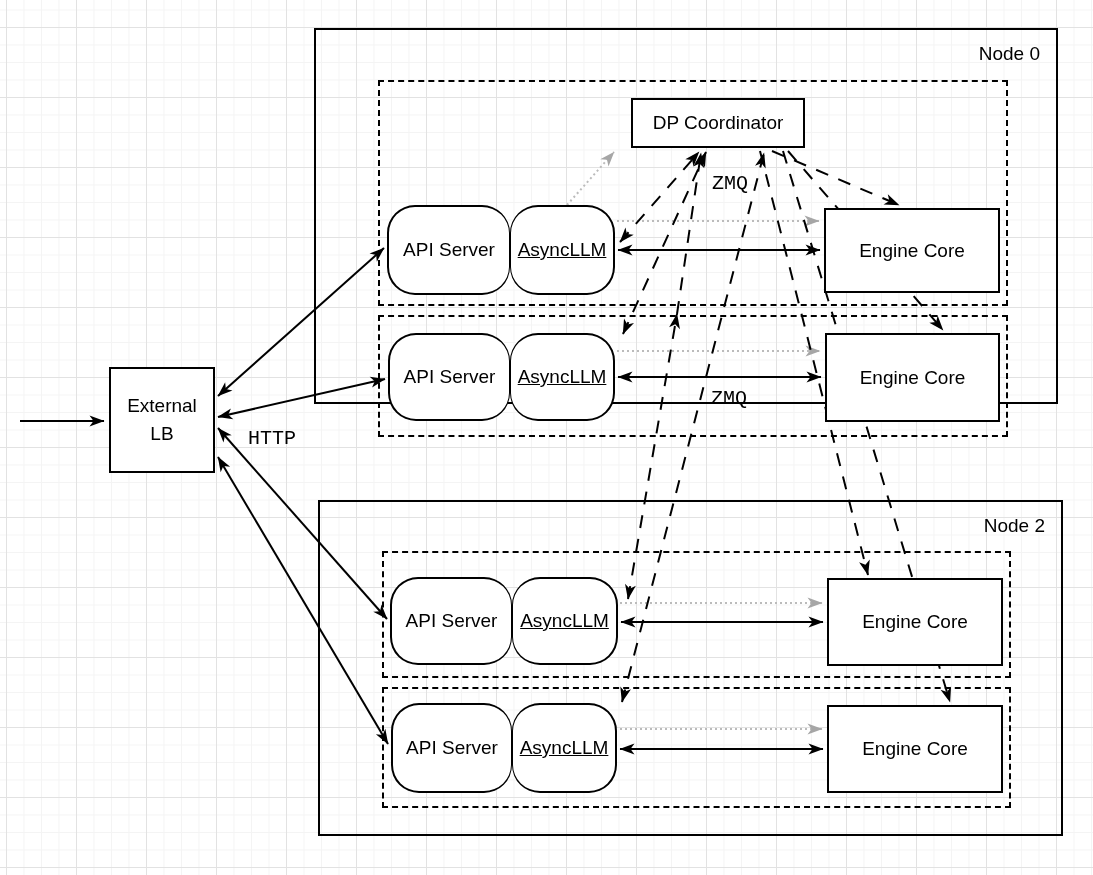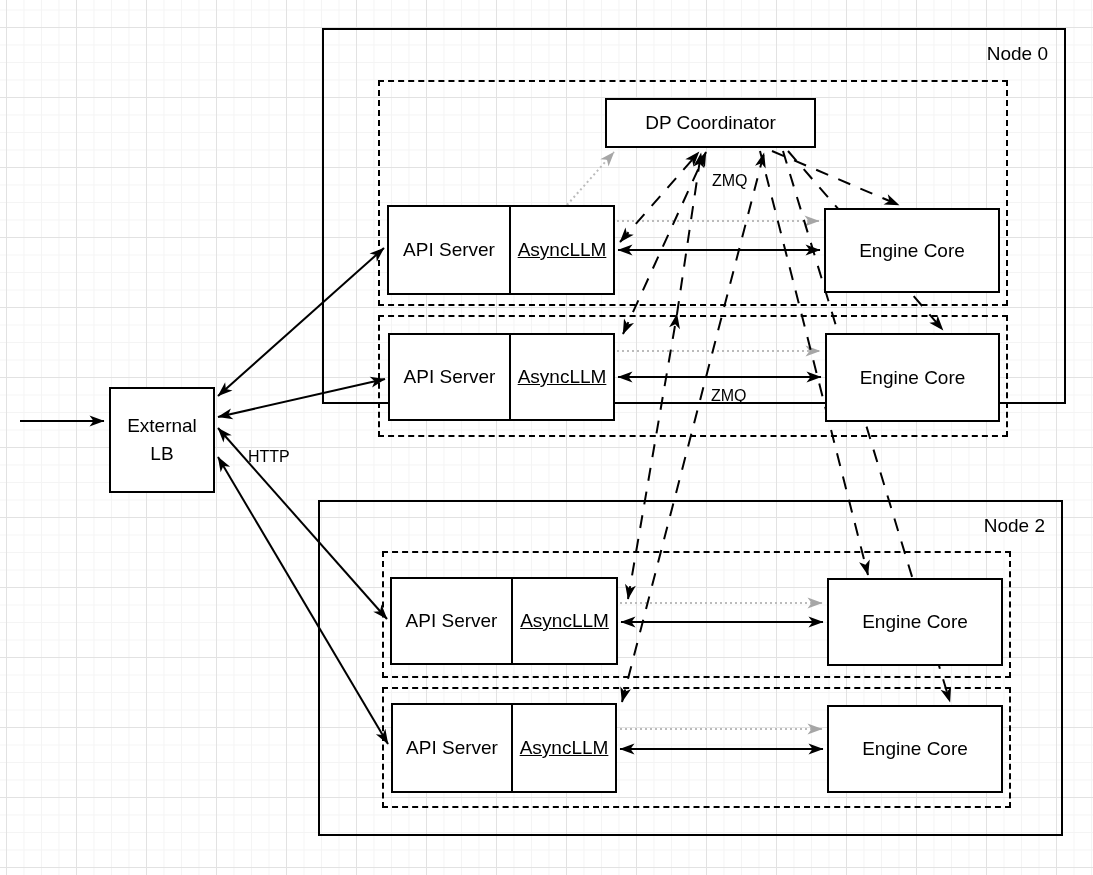--- a/index.html
+++ b/index.html
@@ -16,24 +16,24 @@
     background-position:6px 27px,6px 27px,6px 27px,6px 27px;
   }
   .abs{position:absolute;box-sizing:border-box;}
   .node-container{border:2px solid #000;background:transparent;z-index:2;}
   .node-label{position:absolute;top:13px;right:16px;font-size:19px;}
   .dashed-group{border:2px dashed #000;background:transparent;z-index:2;}
   .box{border:2px solid #000;background:#fff;display:flex;align-items:center;
        justify-content:center;font-size:19px;z-index:3;text-align:center;}
   .pair{display:flex;z-index:3;}
   .pair .cell{display:flex;align-items:center;justify-content:center;
-       font-size:19px;background:#fff;box-sizing:border-box;height:100%;}
+       font-size:19px;background:#fff;box-sizing:border-box;height:100%;border-radius:28px;}
   .pair .cell-left{border:2px solid #000;border-right:1px solid #000;}
   .pair .cell-right{border:2px solid #000;border-left:1px solid #000;text-decoration:underline;}
-  .edge-label{font-size:16px;z-index:4;white-space:nowrap;}
+  .edge-label{font-size:20px;z-index:4;white-space:nowrap;font-family:Liberation Mono, monospace;}
   .two-line{white-space:pre-line;line-height:1.45;}
   svg.connectors{position:absolute;left:0;top:0;z-index:1;}
 </style>
 </head>
 <body>
 
 <svg class="connectors" width="1093" height="875">
   <defs>
     <marker id="ah" markerUnits="userSpaceOnUse" markerWidth="16" markerHeight="12" refX="15" refY="6" orient="auto-start-reverse">
       <path d="M0.5,0.5 L15.5,6 L0.5,11.5 L4.5,6 Z" fill="#000"></path>
@@ -66,38 +66,38 @@
   <line x1="628" y1="599" x2="677" y2="314" stroke="#000" stroke-width="2" stroke-dasharray="13 11" marker-start="url(#ah)" marker-end="url(#ah)"></line>
   <line x1="677" y1="314" x2="701" y2="153" stroke="#000" stroke-width="2" stroke-dasharray="13 11" marker-end="url(#ah)"></line>
   <line x1="622" y1="702" x2="764" y2="153" stroke="#000" stroke-width="2" stroke-dasharray="13 11" marker-start="url(#ah)" marker-end="url(#ah)"></line>
 
   <line x1="772" y1="151" x2="899" y2="205" stroke="#000" stroke-width="2" stroke-dasharray="13 11" marker-end="url(#ah)"></line>
   <line x1="788" y1="151" x2="943" y2="330" stroke="#000" stroke-width="2" stroke-dasharray="13 11" marker-end="url(#ah)"></line>
   <line x1="760" y1="151" x2="868" y2="575" stroke="#000" stroke-width="2" stroke-dasharray="13 11" marker-end="url(#ah)"></line>
   <line x1="783" y1="151" x2="950" y2="702" stroke="#000" stroke-width="2" stroke-dasharray="13 11" marker-end="url(#ah)"></line>
 </svg>
 
-<div class="abs node-container" style="left:322px;top:28px;width:744px;height:376px;">
+<div class="abs node-container" style="left:314px;top:28px;width:744px;height:376px;">
   <div class="node-label">Node 0</div>
 </div>
 
 <div class="abs node-container" style="left:318px;top:500px;width:745px;height:336px;">
   <div class="node-label">Node 2</div>
 </div>
 
 <div class="abs dashed-group" style="left:378px;top:80px;width:630px;height:226px;"></div>
 <div class="abs dashed-group" style="left:378px;top:315px;width:630px;height:122px;"></div>
 <div class="abs dashed-group" style="left:382px;top:551px;width:629px;height:127px;"></div>
 <div class="abs dashed-group" style="left:382px;top:687px;width:629px;height:121px;"></div>
 
-<div class="abs box" style="left:605px;top:98px;width:211px;height:50px;">
+<div class="abs box" style="left:631px;top:98px;width:174px;height:50px;">
   <span>DP Coordinator</span>
 </div>
 
-<div class="abs box" style="left:109px;top:367px;width:106px;height:106px;margin-top:20px;">
+<div class="abs box" style="left:109px;top:367px;width:106px;height:106px;">
   <span class="two-line">External
 LB</span>
 </div>
 
 <div class="abs pair" style="left:387px;top:205px;width:228px;height:90px;">
   <div class="cell cell-left" style="width:123px;">
       <span>API Server</span>
     </div>
   <div class="cell cell-right" style="width:105px;">
       <span>AsyncLLM</span>
@@ -134,15 +134,15 @@
 <div class="abs box" style="left:825px;top:333px;width:175px;height:89px;">
     <span>Engine Core</span>
   </div>
 <div class="abs box" style="left:827px;top:578px;width:176px;height:88px;">
     <span>Engine Core</span>
   </div>
 <div class="abs box" style="left:827px;top:705px;width:176px;height:88px;">
     <span>Engine Core</span>
   </div>
 
-<div class="abs edge-label" style="left:248px;top:448px;">HTTP</div>
+<div class="abs edge-label" style="left:248px;top:427px;">HTTP</div>
 <div class="abs edge-label" style="left:712px;top:172px;">ZMQ</div>
 <div class="abs edge-label" style="left:711px;top:387px;">ZMQ</div>
 
 </body></html>

